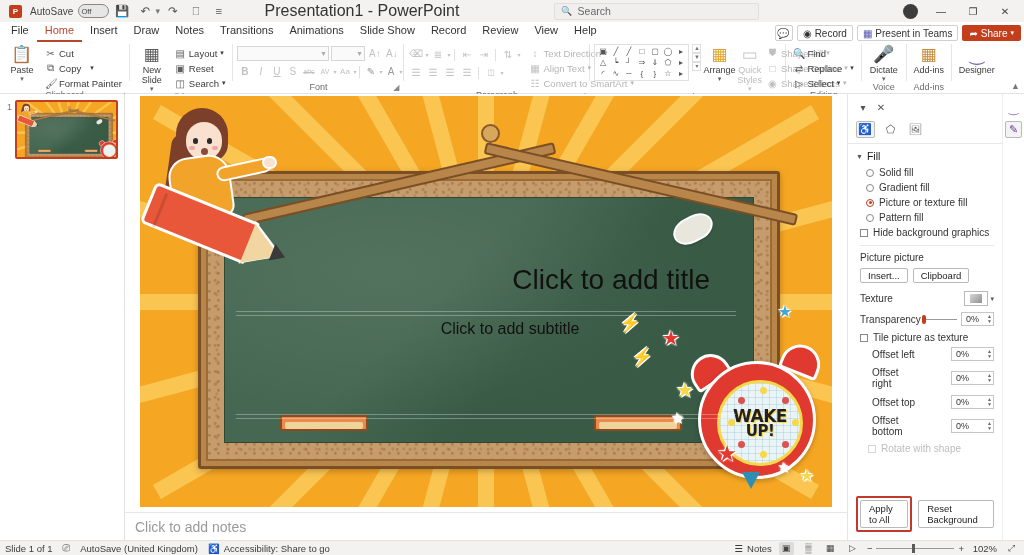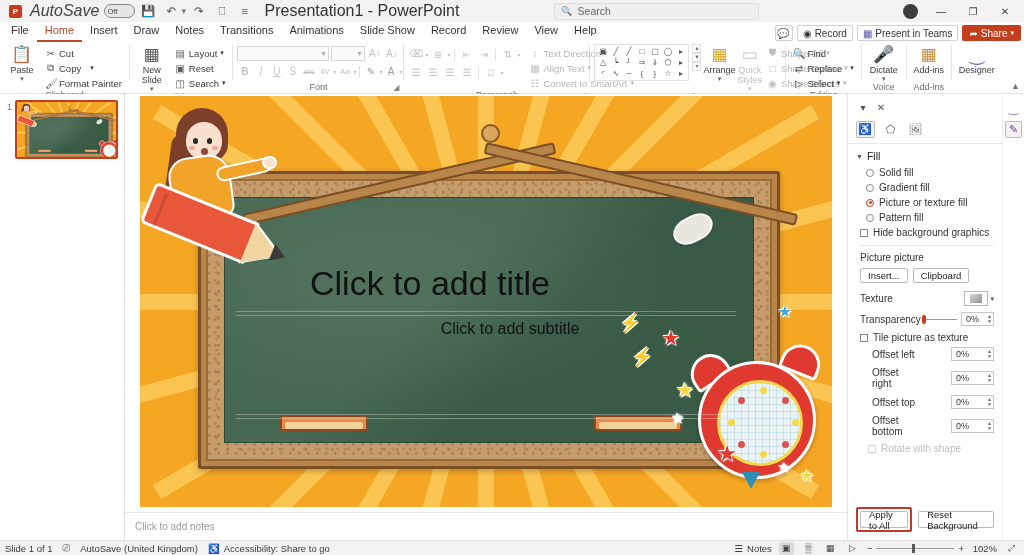--- a/index.html
+++ b/index.html
@@ -9,21 +9,21 @@
     font-family:"Liberation Sans", sans-serif;
     font-size:11px; color:#444; background:#f3f3f3;
     -webkit-font-smoothing:antialiased;
   }
   .app { width:1024px; height:555px; display:flex; flex-direction:column; background:#fff; }
 
   
   .titlebar { height:22px; background:#f3f2f1; display:flex; align-items:center; padding:0 4px; flex:none; position:relative; }
   .pp-logo { width:13px; height:13px; border-radius:2px; background:#c43e1c; color:#fff; font-size:8px;
              display:flex; align-items:center; justify-content:center; margin:0 8px 0 5px; font-weight:bold; }
-  .autosave-label { font-size:16px; color:#444; margin-right:5px;font-style:italic; }
+  .autosave-label { font-size:10px; color:#444; margin-right:5px; }
   .toggle { width:31px; height:14px; border-radius:8px; background:#e6e6e6; border:1px solid #8a8886;
             display:flex; align-items:center; position:relative; }
   .toggle .knob { width:9px; height:9px; border-radius:50%; background:#5a5a5a; margin-left:2px; }
   .toggle .tlab { font-size:7.5px; color:#444; margin-left:2px; }
   .tb-icon { width:20px; height:18px; display:flex; align-items:center; justify-content:center;
              color:#595959; font-size:11.5px; margin-left:3px; }
   .tb-icon.save { color:#b146c2; }
   .tb-sep { font-size:9px; color:#777; }
   .title-center { position:absolute; left:0; right:0; display:flex; justify-content:center; align-items:center; pointer-events:none; }
   .doc-title { font-size:16px; color:#333; pointer-events:auto; }
@@ -81,21 +81,21 @@
   .main { flex:1; display:flex; min-height:0; background:#fff; }
   .thumbpane { width:125px; background:#fff; border-right:1px solid #e0e0e0; padding:6px 0 0 0; flex:none; position:relative; }
   .thumbrow { display:flex; gap:3px; padding-left:4px; }
   .thumbnum { font-size:9px; color:#777; width:8px; text-align:right; padding-top:2px; }
   .thumb { width:103px; height:59px; border:2px solid #c43e1c; border-radius:2px; overflow:hidden; position:relative; }
 
   .stage { flex:1; background:#fff; display:flex; flex-direction:column; min-width:0; position:relative; }
   .slidewrap { flex:1; display:flex; align-items:flex-start; justify-content:center; padding-top:2px; }
   .slide { width:692px; height:411px; position:relative; overflow:hidden; background:#f5a623; }
   .notesbar { height:28px; border-top:1px solid #e7e7e7; display:flex; align-items:center; padding-left:10px; }
-  .notes-ph { font-size:10px; color:#9a9a9a;text-align:center; }
+  .notes-ph { font-size:14px; color:#9a9a9a;text-align:center; }
 
   
   .sunburst { position:absolute; inset:0; background:#f5a623; overflow:hidden; }
   .ray { position:absolute; left:50%; top:50%; width:16px; height:760px; background:rgba(255,222,120,.55);
          transform-origin:50% 50%; margin-left:-8px; margin-top:-380px; }
   .board-outer { position:absolute; left:58px; top:75px; right:52px; bottom:38px;
                  background:#b8864b; border:3px solid #7a4f25; border-radius:3px;
                  box-shadow:0 2px 6px rgba(0,0,0,.25); }
   .cork { position:absolute; inset:5px; background:#c69c6d;
           background-image:radial-gradient(circle at 15% 25%, rgba(140,95,55,.45) 1px, transparent 2px),
@@ -160,22 +160,22 @@
   .c-dot { position:absolute; width:7px; height:7px; border-radius:50%; }
   .c-bellL, .c-bellR { position:absolute; width:40px; height:30px; background:#e0392f;
                        border:3px solid #fff; border-radius:20px 20px 4px 4px; }
   .c-bellL { left:-2px; top:8px; transform:rotate(-34deg); }
   .c-bellR { right:2px; top:-2px; transform:rotate(22deg); }
   .c-foot { position:absolute; left:52px; bottom:-8px; width:0; height:0;
             border-left:9px solid transparent; border-right:9px solid transparent; border-top:17px solid #2e8fb5; }
   .star { position:absolute; font-size:20px; line-height:20px; text-shadow:0 0 2px #fff,0 0 3px #fff,1px 1px 0 #fff,-1px -1px 0 #fff; }
   .bolt { position:absolute; font-size:18px; line-height:18px; text-shadow:0 0 2px #fff,1px 1px 0 #fff,-1px -1px 0 #fff; }
 
-  .ph-title { position:absolute; left:170px; top:168px; width:400px; text-align:left;
-              font-size:34px; color:#111; font-family:"Liberation Sans", sans-serif; }
+  .ph-title { position:absolute; left:170px; top:168px; width:400px; text-align:right;
+              font-size:28px; color:#111; font-family:"Liberation Sans", sans-serif; }
   .ph-sub { position:absolute; left:170px; top:224px; width:400px; text-align:center;
             font-size:16px; color:#111; font-family:"Liberation Sans", sans-serif; }
   .ph-line { position:absolute; left:96px; right:96px; height:0; border-top:1px solid rgba(255,255,255,.30); }
 
   
   .fbpane { width:155px; background:#fff; border-left:1px solid #e4e4e4; flex:none; display:flex; flex-direction:column;
             padding:6px 0 0 0; position:relative; }
   .fb-head { display:flex; align-items:center; padding:0 6px 0 8px; gap:4px; }
   .fb-title { font-size:12.5px; color:#222; flex:1; }
   .fb-hbtn { width:14px; height:14px; display:flex; align-items:center; justify-content:center; font-size:10px; color:#555; }
@@ -206,21 +206,21 @@
                   justify-content:center; font-size:5px; color:#666; line-height:5px; }
   .texbox { width:24px; height:15px; border:1px solid #b9b9b9; background:#fff; display:flex;
             align-items:center; justify-content:center; font-size:9px; }
   .texbox .sw { width:12px; height:9px; background:linear-gradient(135deg,#d8d8d8,#8f8f8f); }
   .slider { width:48px; display:flex; align-items:center; }
   .slider .track { flex:1; height:1px; background:#9a9a9a; }
   .slider .thumb { width:4px; height:9px; background:#7a7a7a; }
   .dim-txt { color:#bdbdbd; }
   .fb-foot { margin-top:auto; padding:0 8px 8px; display:flex; gap:6px; align-items:center; }
   .apply-wrap { border:2px solid #c0392b; padding:2px; border-radius:2px; }
-  .fbtn { height:17px; border:1px solid #b9b9b9; background:#fff; border-radius:2px; font-size:9.5px; color:#222;
+  .fbtn { height:28px; border:1px solid #b9b9b9; background:#fff; border-radius:2px; font-size:9.5px; color:#222;
           padding:0 8px; display:flex; align-items:center; }
 
   .railpane { width:22px; background:#fff; border-left:1px solid #eee; flex:none;
               display:flex; flex-direction:column; align-items:center; gap:4px; padding-top:6px; }
   .rail-btn { width:17px; height:17px; display:flex; align-items:center; justify-content:center;
               font-size:11px; color:#6a3fa0; }
   .rail-btn.boxed { border:1px solid #b9b9b9; background:#f3f3f3; border-radius:2px; }
 
   
   .status { height:15px; background:#f3f2f1; border-top:1px solid #e2e2e2; display:flex; align-items:center;
@@ -702,20 +702,24 @@
             <div class="c-ring">
               <div class="c-face">
                 <div class="c-dot" style="left:40px;top:4px;background:#f5d94a;"></div>
                 <div class="c-dot" style="left:62px;top:14px;background:#d9534f;"></div>
                 <div class="c-dot" style="left:72px;top:36px;background:#f5d94a;"></div>
                 <div class="c-dot" style="left:62px;top:58px;background:#d9534f;"></div>
                 <div class="c-dot" style="left:40px;top:68px;background:#f5d94a;"></div>
                 <div class="c-dot" style="left:18px;top:58px;background:#d9534f;"></div>
                 <div class="c-dot" style="left:8px;top:36px;background:#f5d94a;"></div>
                 <div class="c-dot" style="left:18px;top:14px;background:#d9534f;"></div>
+                <div class="c-txt">
+                  <span class="l1">WAKE</span>
+                  <span class="l2">UP!</span>
+                </div>
               </div>
             </div>
             <div class="c-foot"></div>
           </div>
 
           <div class="star" style="right:152px;top:232px;color:#e0392f;">★</div>
           <div class="star" style="right:40px;top:206px;color:#3fa9d6;font-size:16px;">★</div>
           <div class="star" style="right:138px;top:284px;color:#f5d94a;">★</div>
           <div class="star" style="right:148px;top:312px;color:#fff;font-size:14px;">★</div>
           <div class="star" style="right:95px;top:348px;color:#e0392f;font-size:22px;">★</div>

